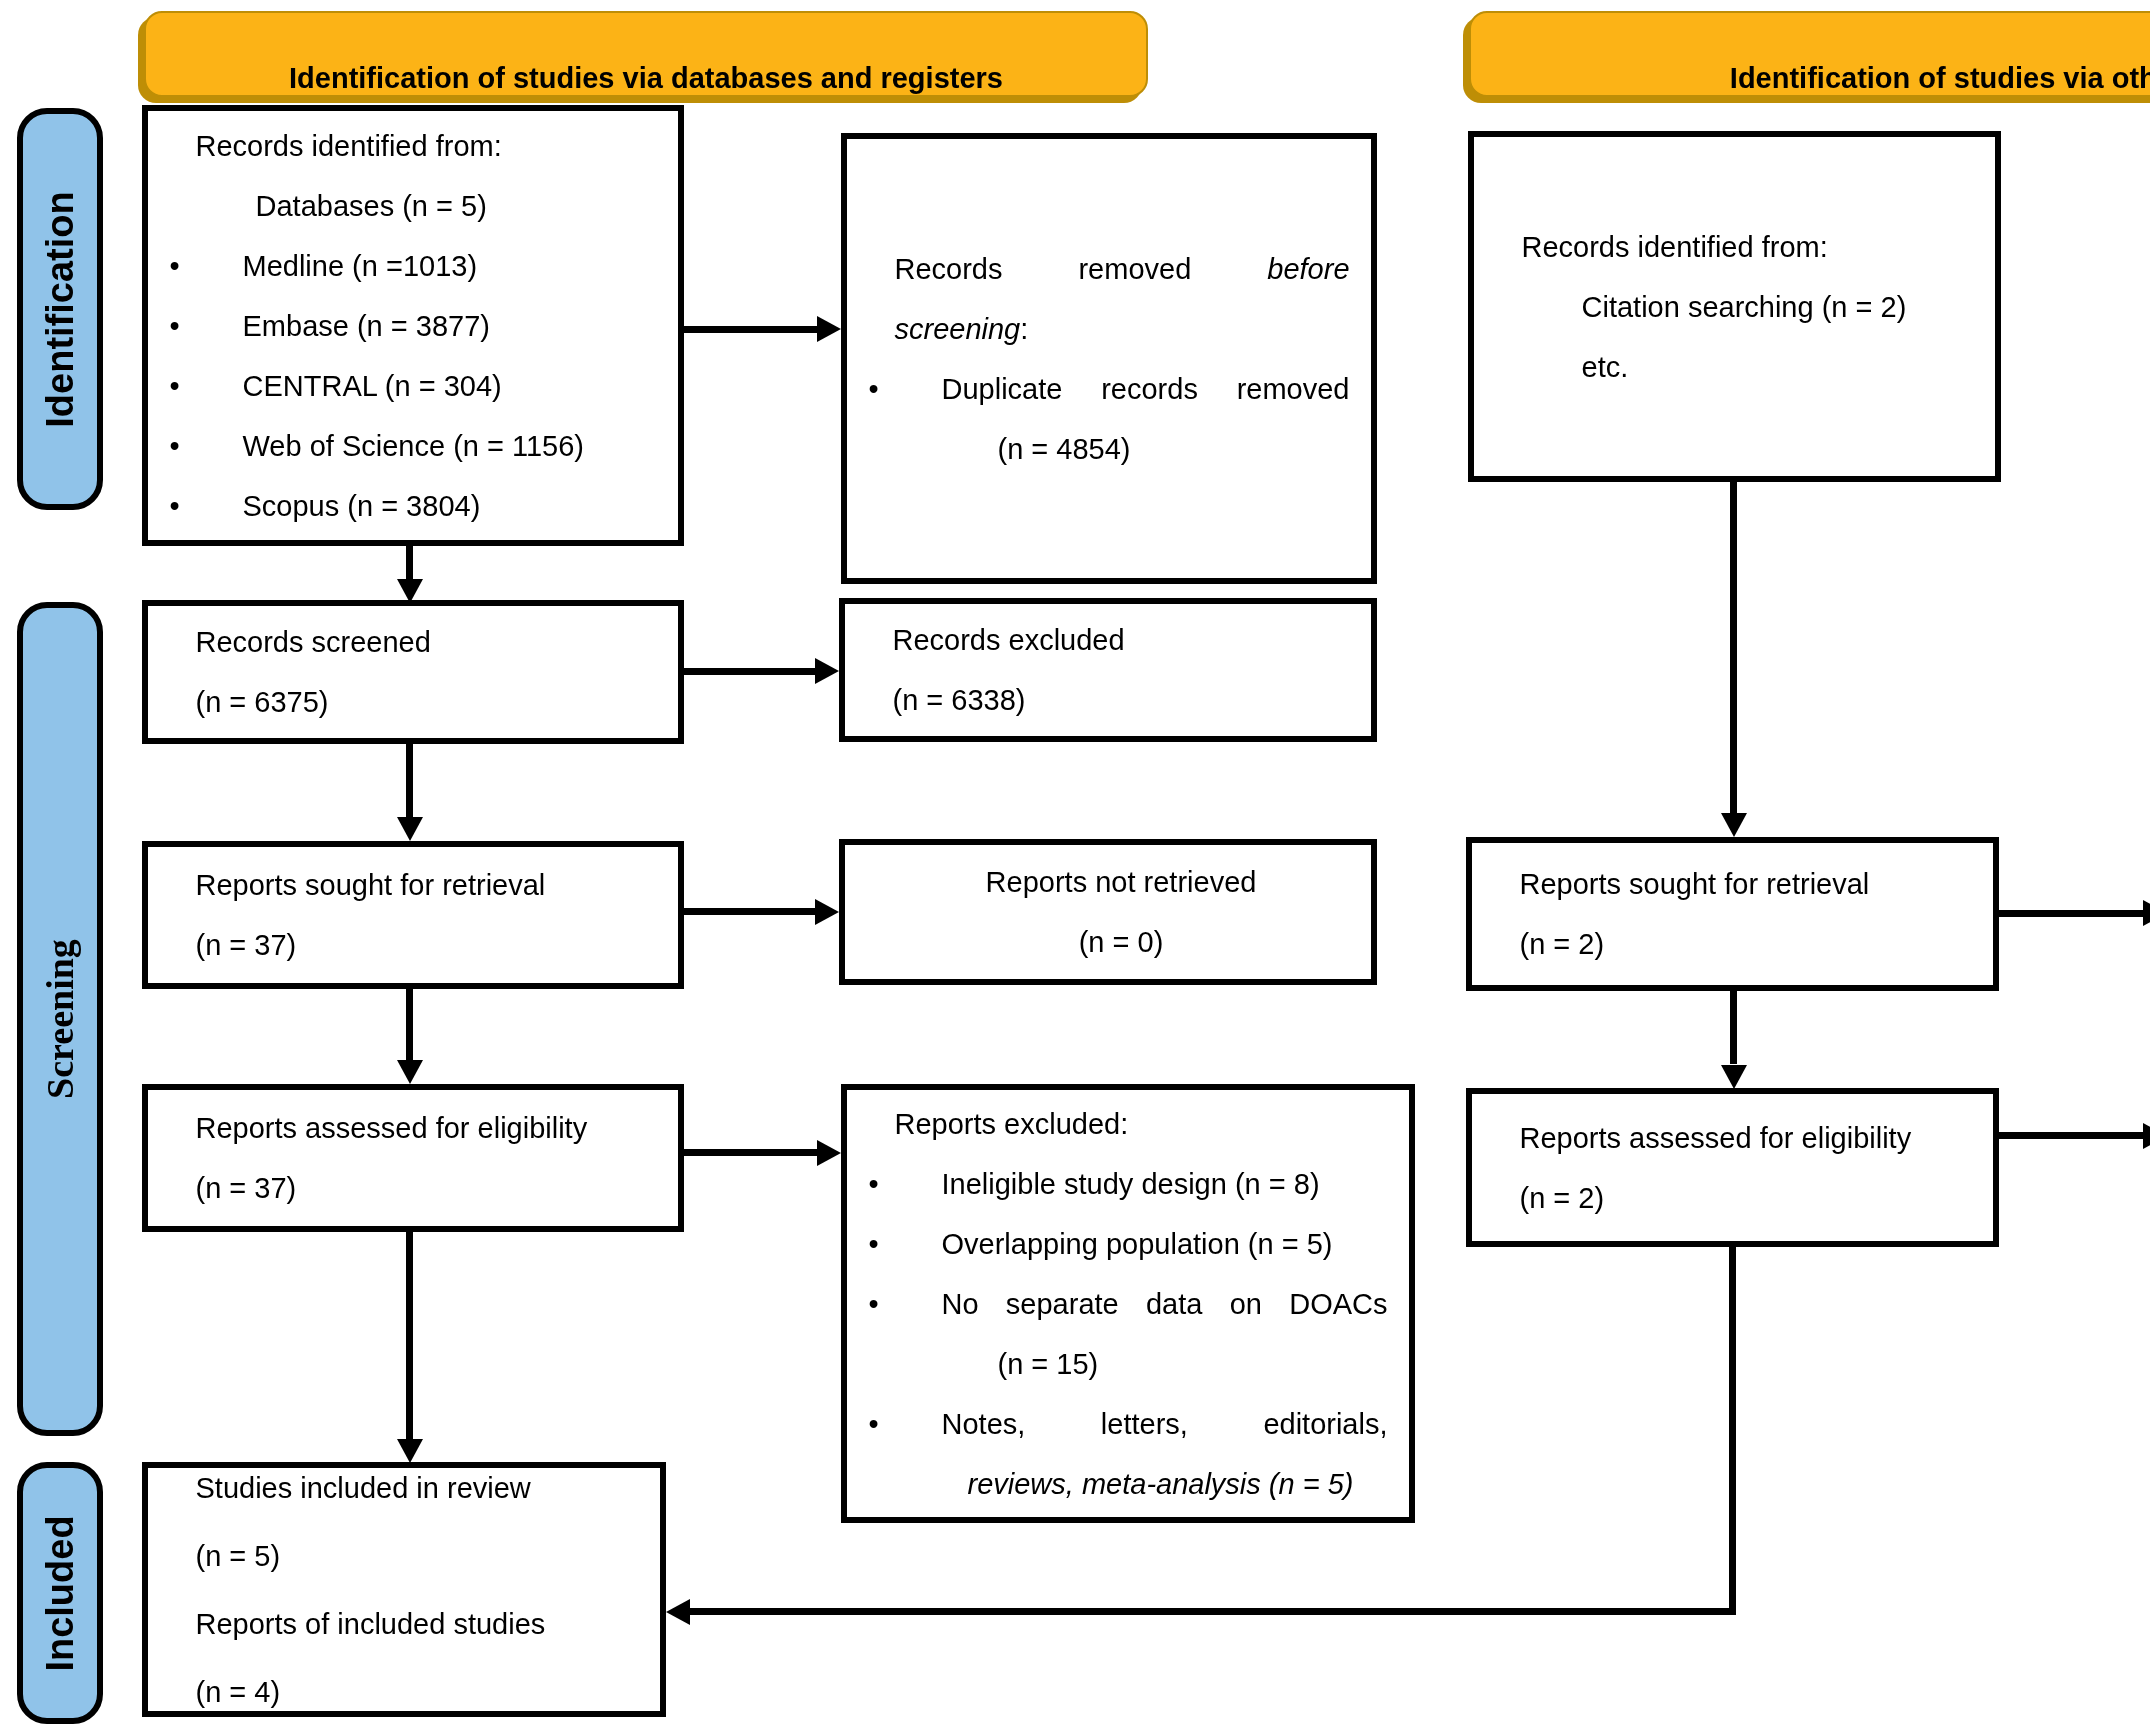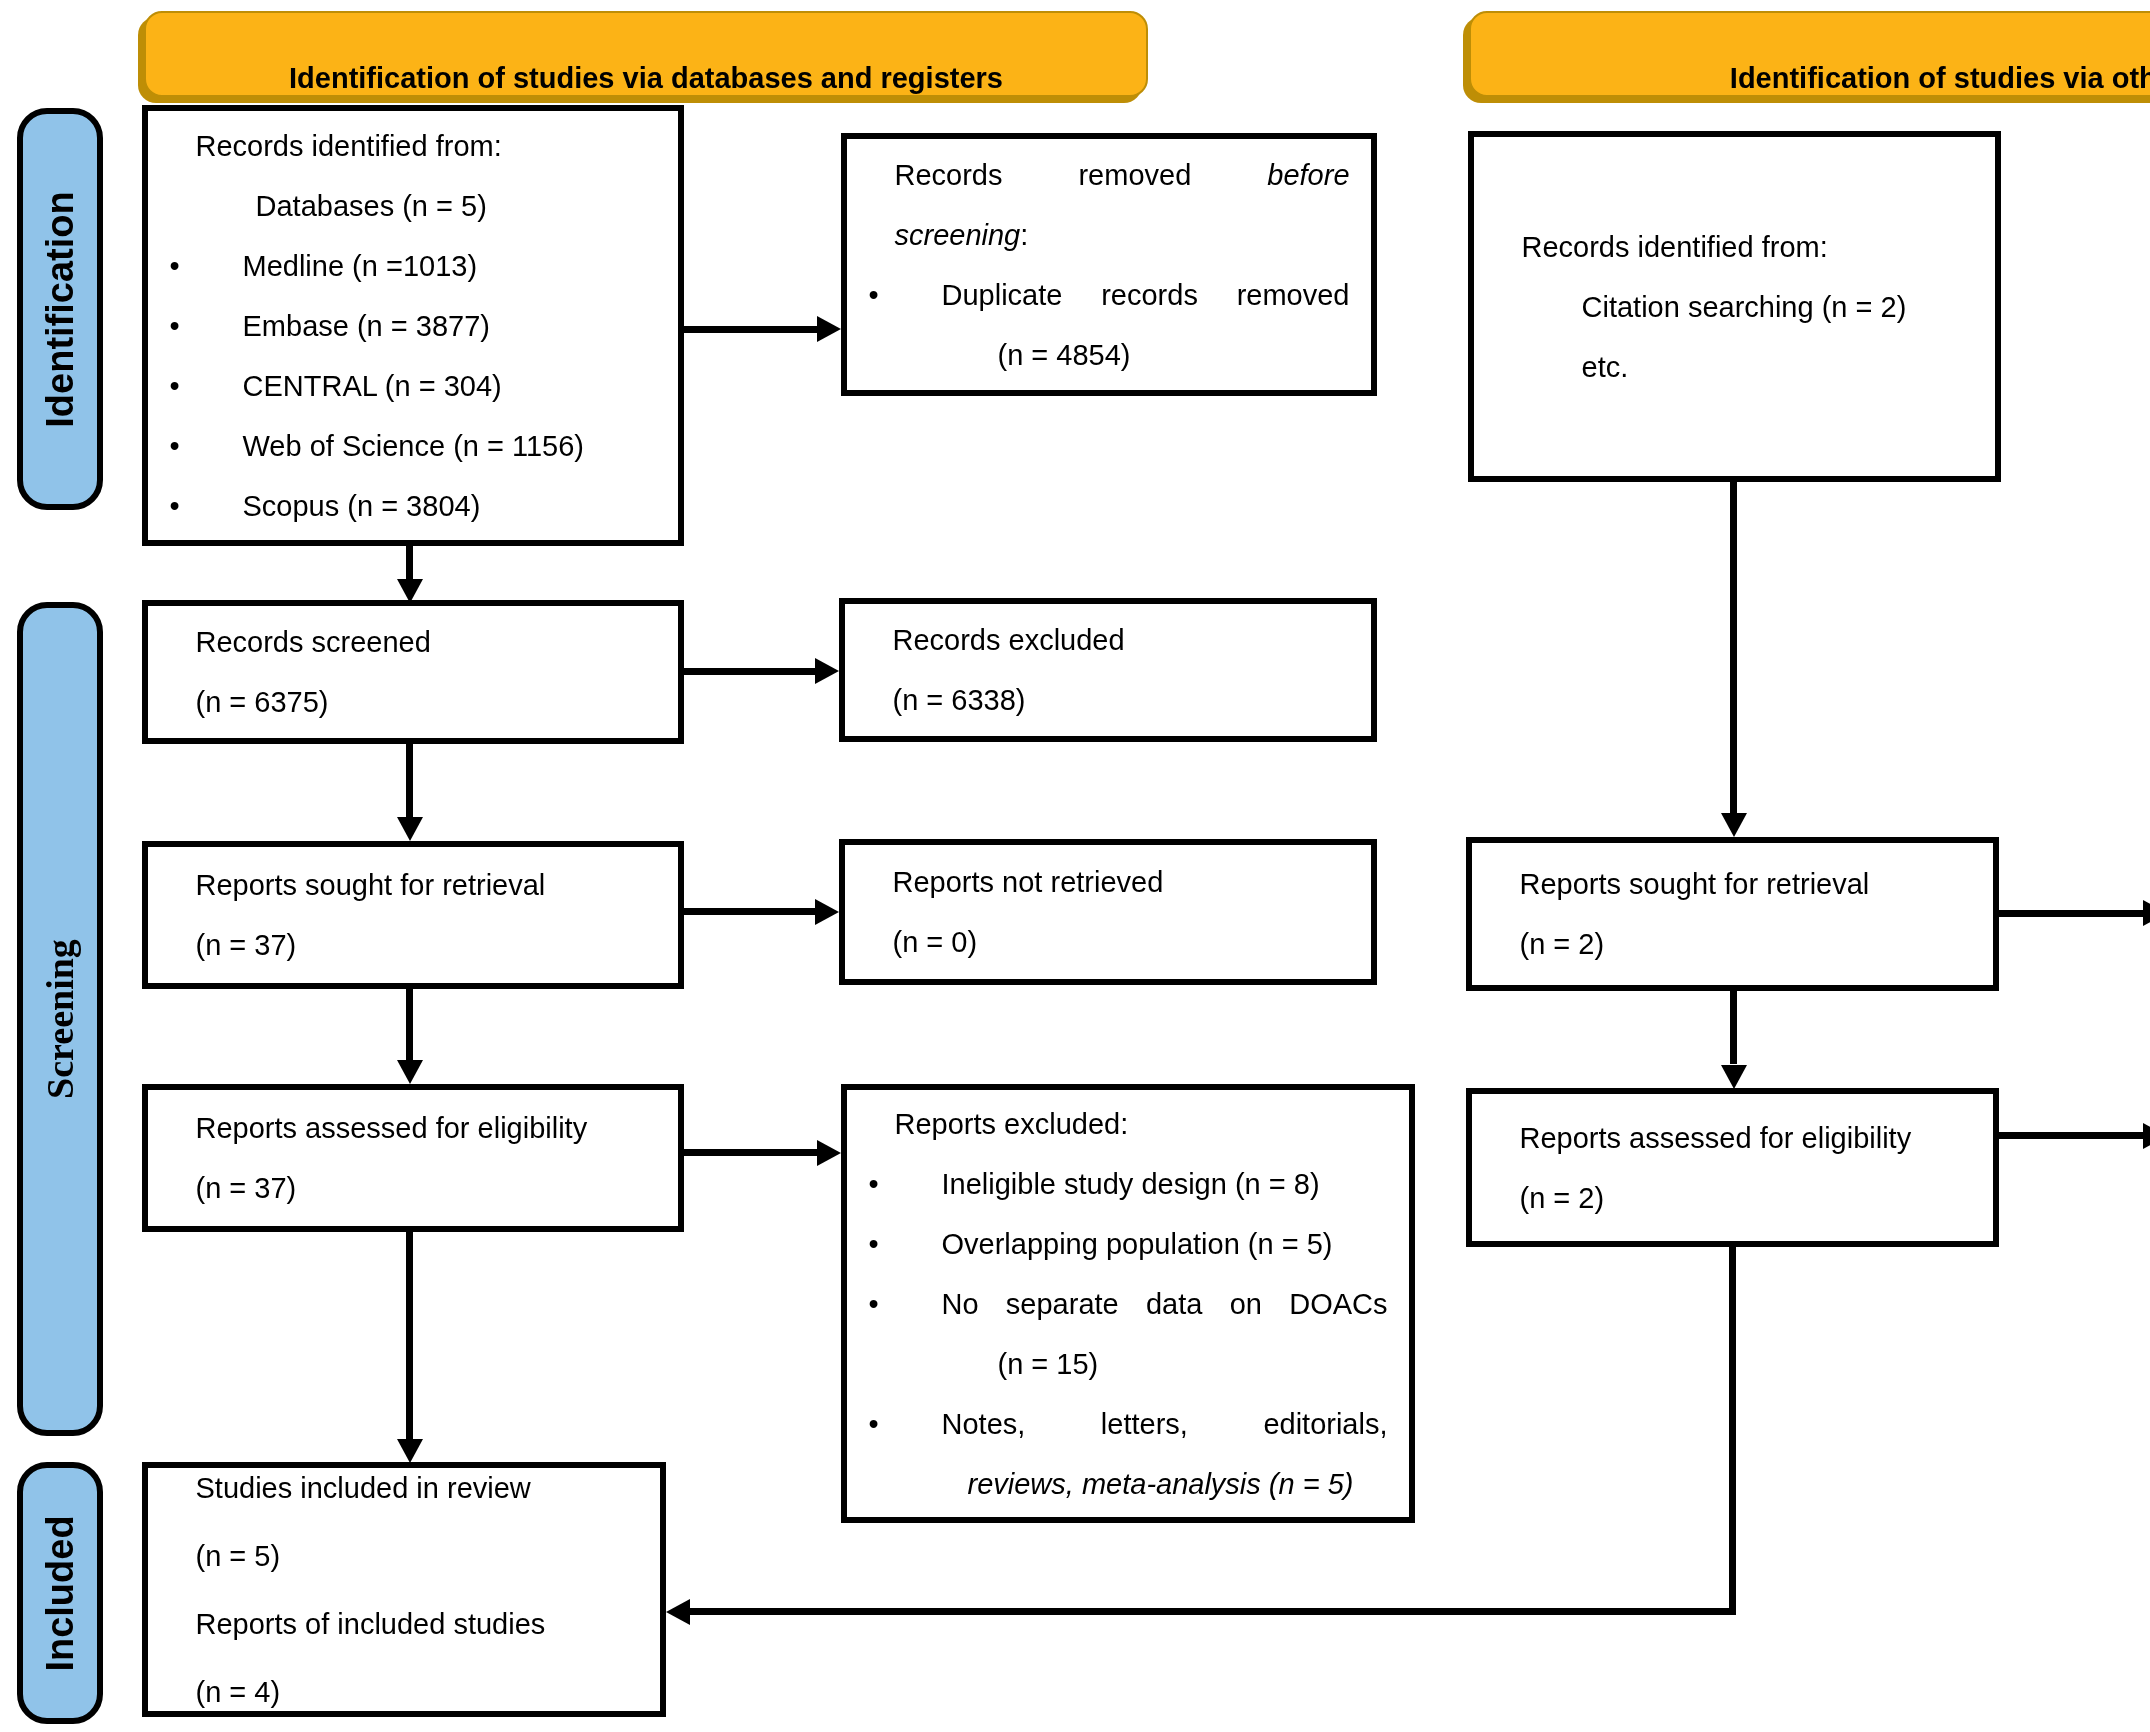--- a/index.html
+++ b/index.html
@@ -92,21 +92,21 @@
     <div class="bl">
       <span class="mk">•</span>
       <div class="bt plain">Web of Science (n = 1156)</div>
     </div>
     <div class="bl">
       <span class="mk">•</span>
       <div class="bt plain">Scopus (n = 3804)</div>
     </div>
   </div>
 
-  <div class="box" style="left:841px;top:133px;width:536px;height:263px;">
+  <div class="box" style="left:841px;top:133px;width:536px;height:451px;">
     <div class="line jl"><span>Records removed</span> <span class="it">before</span></div>
     <div class="line"><span class="it">screening</span><span>:</span></div>
     <div class="bl">
       <span class="mk">•</span>
       <div class="bt jl">Duplicate records removed</div>
     </div>
     <div class="line cont">(n = 4854)</div>
   </div>
 
   <div class="box" style="left:1468px;top:131px;width:533px;height:351px;">
@@ -123,21 +123,21 @@
   <div class="box" style="left:839px;top:598px;width:538px;height:144px;">
     <div class="line">Records excluded</div>
     <div class="line">(n = 6338)</div>
   </div>
 
   <div class="box" style="left:142px;top:841px;width:542px;height:148px;">
     <div class="line">Reports sought for retrieval</div>
     <div class="line">(n = 37)</div>
   </div>
 
-  <div class="box" style="left:839px;top:839px;width:538px;height:146px;">
+  <div class="box" style="left:839px;top:839px;width:538px;height:146px;align-items:center;">
     <div class="line">Reports not retrieved</div>
     <div class="line">(n = 0)</div>
   </div>
 
   <div class="box" style="left:1466px;top:837px;width:533px;height:154px;">
     <div class="line">Reports sought for retrieval</div>
     <div class="line">(n = 2)</div>
   </div>
 
   <div class="box" style="left:142px;top:1084px;width:542px;height:148px;">

